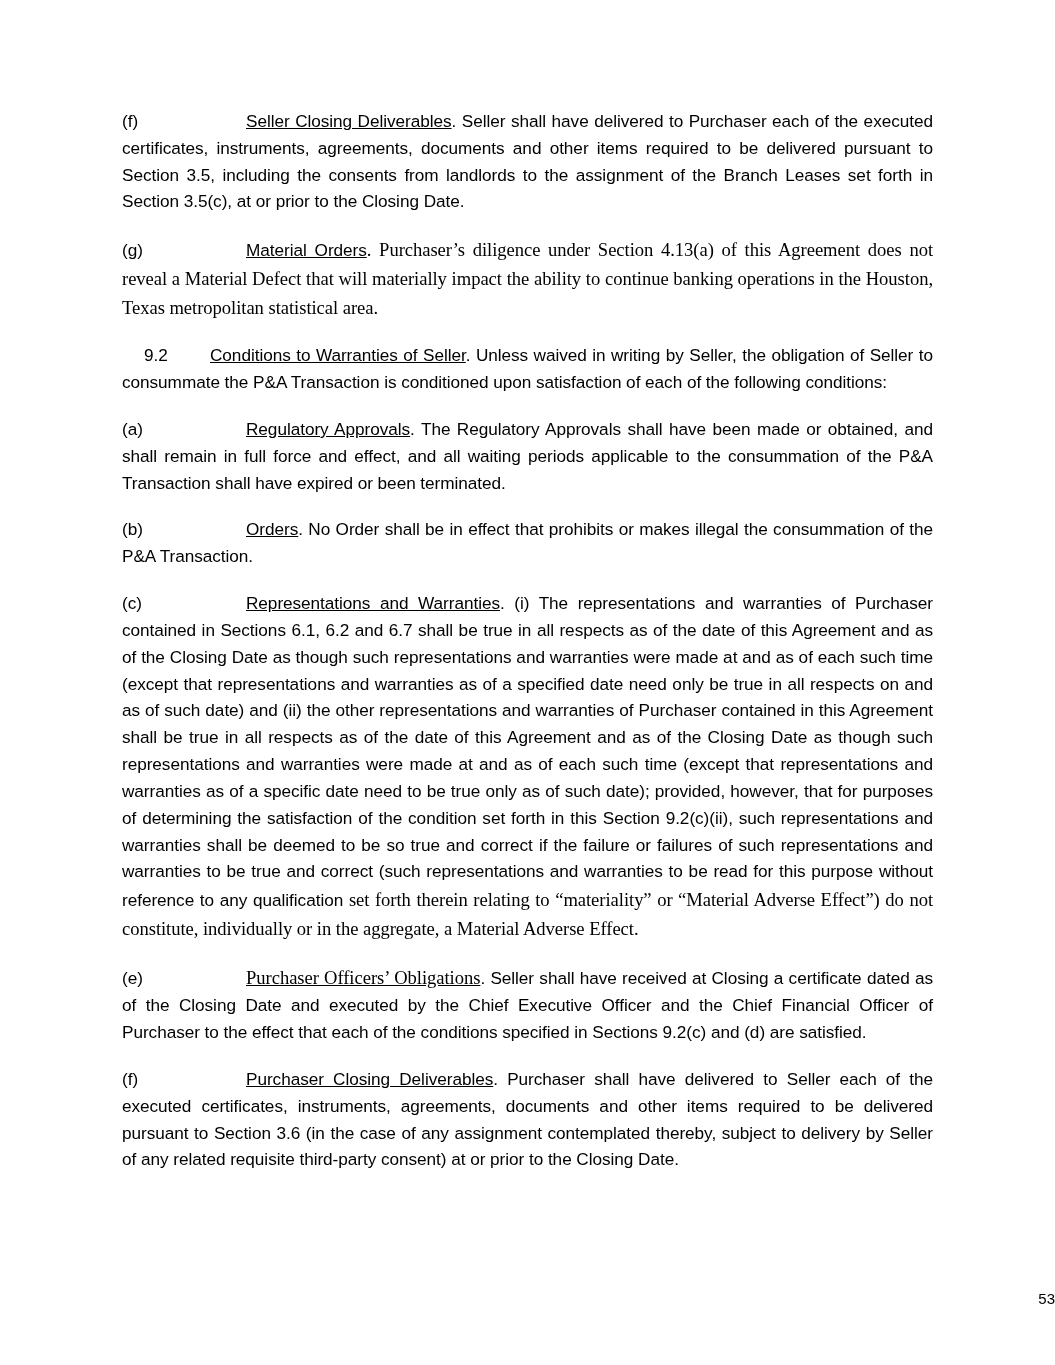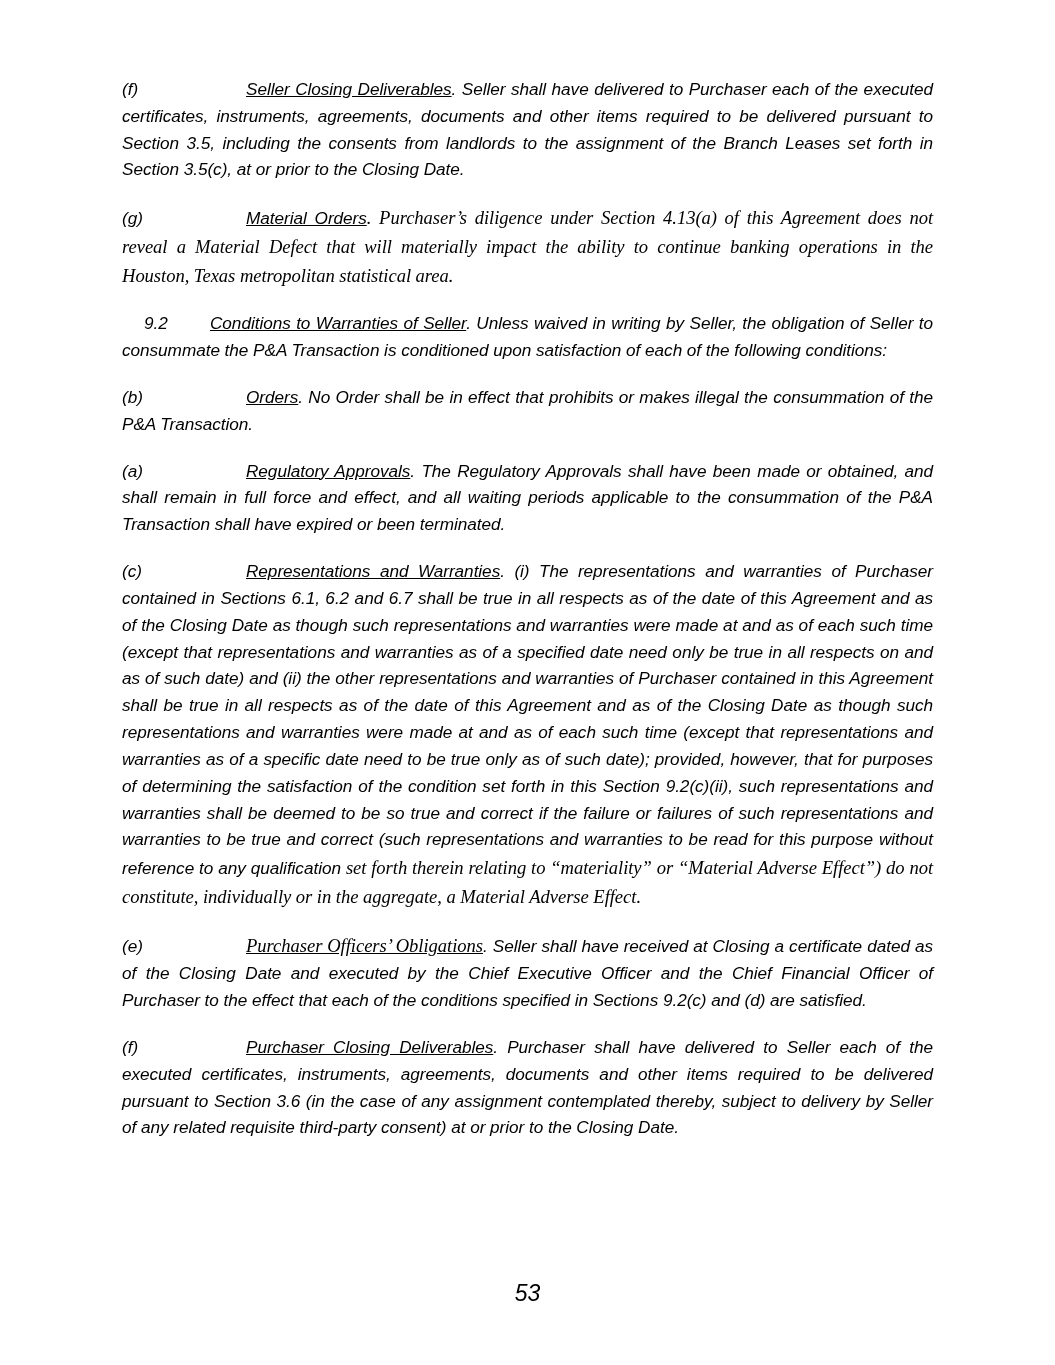--- a/index.html
+++ b/index.html
@@ -11,66 +11,65 @@
     width: 1055px;
     height: 1365px;
     font-family: "Liberation Sans", sans-serif;
     color: #000000;
   }
   .page {
     position: relative;
     width: 1055px;
     height: 1365px;
     box-sizing: border-box;
-    padding: 76px 122px 0 122px;
-    font-style: italic;
+    padding: 108px 122px 0 122px;
   }
   .para {
     font-size: 17.2px;
     line-height: 1.56;
     text-align: justify;
     margin: 0 0 20px 0;
     letter-spacing: -0.05px;
   }
   .indent { display: inline-block; width: 124px; }
   .indent-num { display: inline-block; width: 66px; margin-left: 22px; }
   .u { text-decoration: underline; }
   .serif { font-family: "Liberation Serif", serif; font-size: 18.6px; }
   .page-number {
     position: absolute;
     left: 0;
     right: 0;
     bottom: 58px;
-    text-align: center;
-    font-size: 23px;
+    text-align: right;
+    font-size: 15px;
   }
 </style>
 </head>
 <body>
 
 <div class="page">
 
   <p class="para">
     <span class="indent">(f)</span><span class="u">Seller Closing Deliverables</span><span>.  Seller shall have delivered to Purchaser each of the executed certificates, instruments, agreements, documents and other items required to be delivered pursuant to Section 3.5, including the consents from landlords to the assignment of the Branch Leases set forth in Section 3.5(c), at or prior to the Closing Date.</span>
   </p>
 
   <p class="para">
     <span class="indent">(g)</span><span class="u">Material Orders</span><span class="serif">.  Purchaser’s diligence under Section 4.13(a) of this Agreement does not reveal a Material Defect that will materially impact the ability to continue banking operations in the Houston, Texas metropolitan statistical area.</span>
   </p>
 
   <p class="para">
     <span class="indent-num">9.2</span><span class="u">Conditions to Warranties of Seller</span><span>.  Unless waived in writing by Seller, the obligation of Seller to consummate the P&amp;A Transaction is conditioned upon satisfaction of each of the following conditions:</span>
   </p>
 
   <p class="para">
-    <span class="indent">(b)</span><span class="u">Orders</span><span>.  No Order shall be in effect that prohibits or makes illegal the consummation of the P&amp;A Transaction.</span>
+    <span class="indent">(a)</span><span class="u">Regulatory Approvals</span><span>.  The Regulatory Approvals shall have been made or obtained, and shall remain in full force and effect, and all waiting periods applicable to the consummation of the P&amp;A Transaction shall have expired or been terminated.</span>
   </p>
 
   <p class="para">
-    <span class="indent">(a)</span><span class="u">Regulatory Approvals</span><span>.  The Regulatory Approvals shall have been made or obtained, and shall remain in full force and effect, and all waiting periods applicable to the consummation of the P&amp;A Transaction shall have expired or been terminated.</span>
+    <span class="indent">(b)</span><span class="u">Orders</span><span>.  No Order shall be in effect that prohibits or makes illegal the consummation of the P&amp;A Transaction.</span>
   </p>
 
   <p class="para">
     <span class="indent">(c)</span><span class="u">Representations and Warranties</span><span>.  (i) The representations and warranties of Purchaser contained in Sections 6.1, 6.2 and 6.7 shall be true in all respects as of the date of this Agreement and as of the Closing Date as though such representations and warranties were made at and as of each such time (except that representations and warranties as of a specified date need only be true in all respects on and as of such date) and (ii) the other representations and warranties of Purchaser contained in this Agreement shall be true in all respects as of the date of this Agreement and as of the Closing Date as though such representations and warranties were made at and as of each such time (except that representations and warranties as of a specific date need to be true only as of such date); provided, however, that for purposes of determining the satisfaction of the condition set forth in this Section 9.2(c)(ii), such representations and warranties shall be deemed to be so true and correct if the failure or failures of such representations and warranties to be true and correct (such representations and warranties to be read for this purpose without reference to any qualification </span><span class="serif">set forth therein relating to “materiality” or “Material Adverse Effect”) do not constitute, individually or in the aggregate, a Material Adverse Effect.</span>
   </p>
 
 
   <p class="para">
     <span class="indent">(e)</span><span class="u serif">Purchaser Officers’ Obligations</span><span>.  Seller shall have received at Closing a certificate dated as of the Closing Date and executed by the Chief Executive Officer and the Chief Financial Officer of Purchaser to the effect that each of the conditions specified in Sections 9.2(c) and (d) are satisfied.</span>
   </p>

